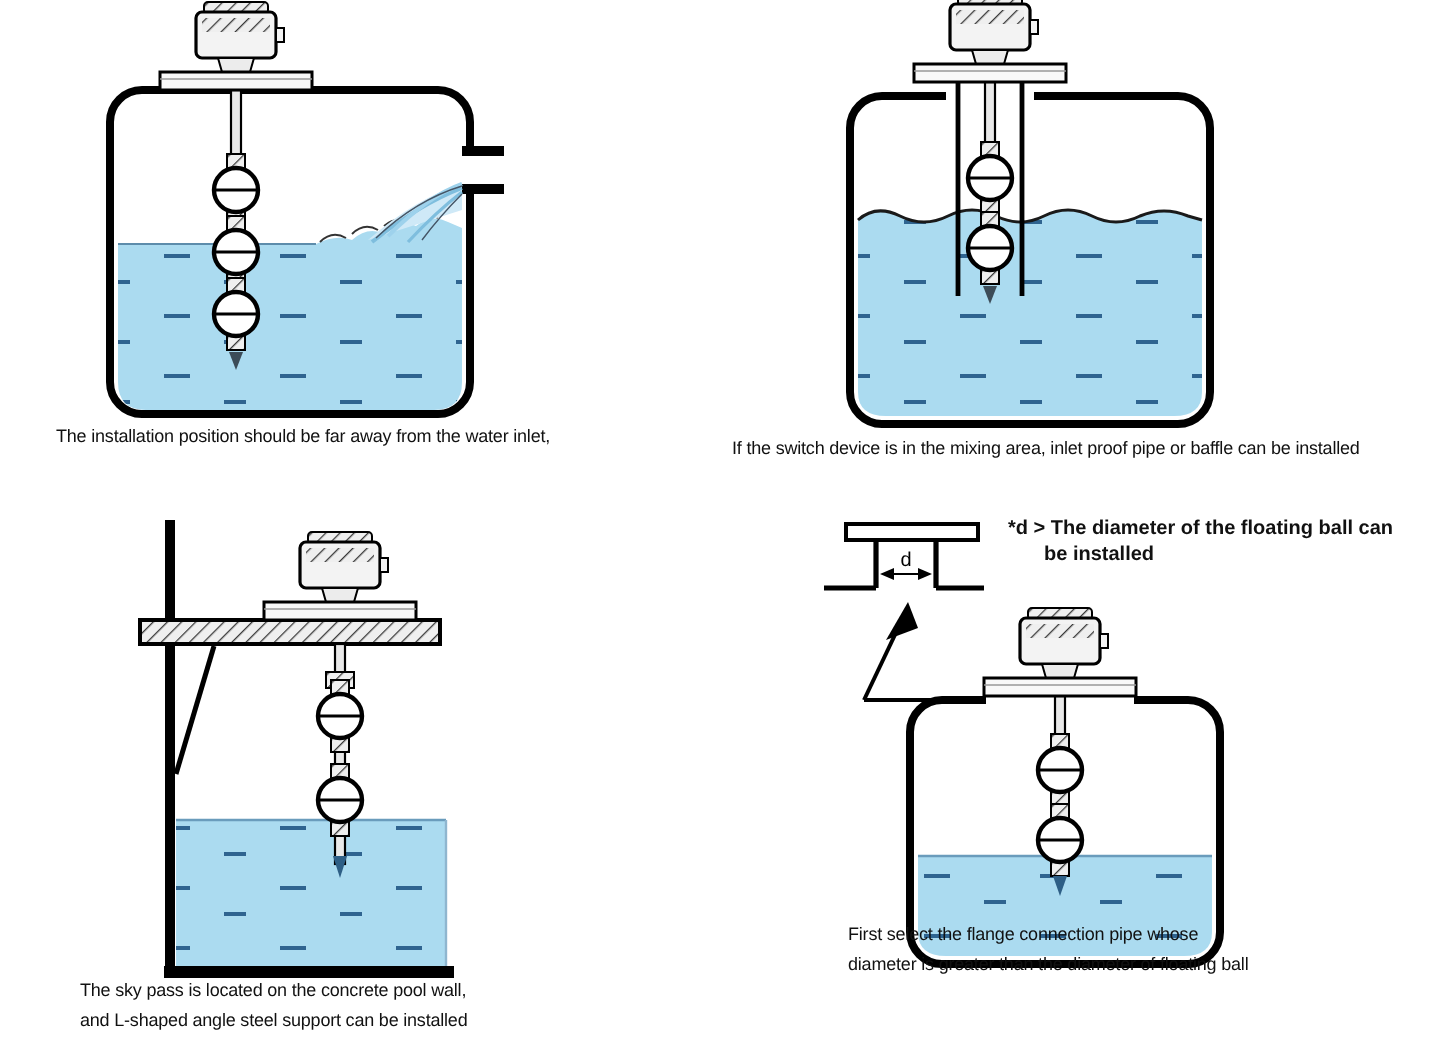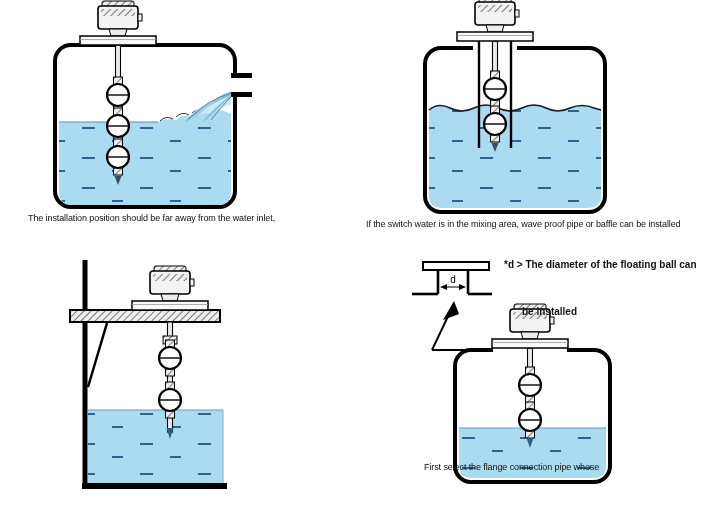--- a/index.html
+++ b/index.html
@@ -9,21 +9,21 @@
   }
   .panel-svg{position:absolute;}
   .caption{
     position:absolute;font-size:9px;line-height:15px;color:#111;
     letter-spacing:-0.1px;white-space:nowrap;
   }
   .note{
     position:absolute;font-size:10px;line-height:13px;font-weight:bold;color:#111;
     white-space:nowrap;
   }
-  .note .indent{padding-left:18px;display:block;margin-top:34px;}
+  .note .indent{padding-left:18px;display:block;}
 </style>
 </head>
 <body>
 
 <div id="canvas">
 
   <svg width="0" height="0" style="position:absolute" aria-hidden="true">
     <defs>
       <pattern id="hatch" width="5" height="5" patternUnits="userSpaceOnUse" patternTransform="rotate(45)">
         <rect width="5" height="5" fill="#efefef"></rect>
@@ -177,26 +177,31 @@
       <use href="#sym-ball" transform="translate(132,170)"></use>
       <path d="M128.5,188 L135.5,188 L132,198 Z" fill="#2e5f86"></path>
     </g>
   </svg>
 
   <div class="caption" style="left:28px;top:211px">
     <div>The installation position should be far away from the water inlet,</div>
   </div>
 
   <div class="caption" style="left:366px;top:217px">
-    <div>If the switch water is in the mixing area, wave proof pipe or baffle can be installed</div>
-  </div>
-
+    <div>If the switch device is in the mixing area, inlet proof pipe or baffle can be installed</div>
+  </div>
+
+  <div class="caption" style="left:40px;top:488px">
+    <div>The sky pass is located on the concrete pool wall,</div>
+    <div>and L-shaped angle steel support can be installed</div>
+  </div>
 
   <div class="caption" style="left:424px;top:460px">
     <div>First select the flange connection pipe whose</div>
+    <div>diameter is greater than the diameter of floating ball</div>
   </div>
 
   <div class="note" style="left:504px;top:258px">
     <span>*d &gt; The diameter of the floating ball can</span>
     <span class="indent">be installed</span>
   </div>
 
 </div>
 
 </body></html>

